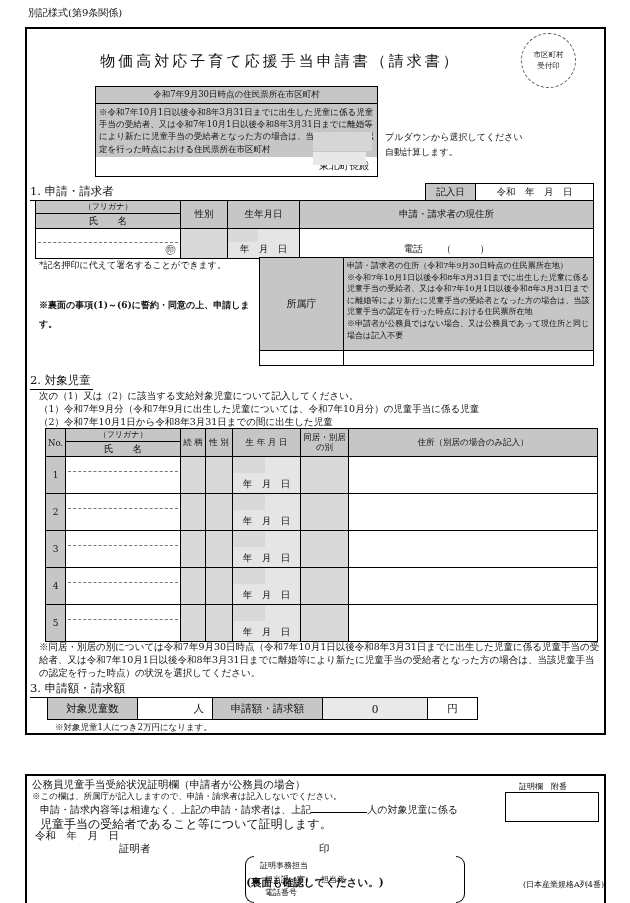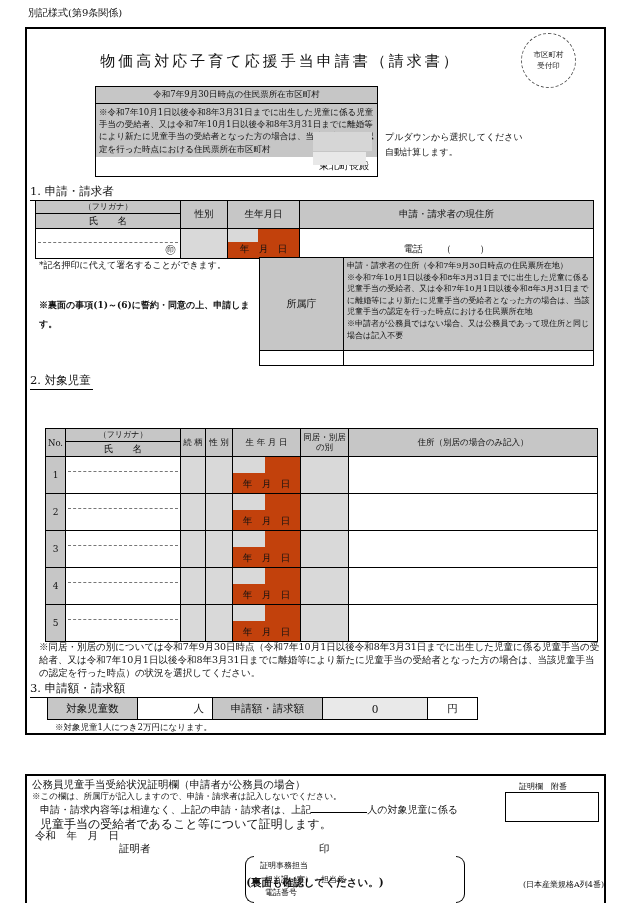--- a/index.html
+++ b/index.html
@@ -43,21 +43,21 @@
   .t1 { position:absolute; left:8px; top:171px; }
   .t1 .c-name { width:145px; } .t1 .c-sex { width:47px; } .t1 .c-birth { width:72px; } .t1 .c-addr { width:294px; }
   .t1 .hrow td { height:25px; font-size:9.5px; }
   .t1 .drow td { height:30px; }
   .split-head .furi { font-size:8px; border-bottom:1px solid #000; text-align:center; padding-bottom:1px; }
   .split-head .nm { font-size:9.5px; text-align:center; padding-top:1px; }
   .name-entry { position:relative; background:#fff; }
   .name-entry .dash { position:absolute; left:2px; right:2px; top:13px; border-top:1px dashed #777; }
   .name-entry .seal { position:absolute; right:4px; bottom:1px; font-size:11px; }
   .cell-pulldown { background:#d9d9d9; }
-  .birth-entry { position:relative; background:#c2410c; }
+  .birth-entry { position:relative; background:#e5e5e5; }
   .birth-entry .era { position:absolute; left:0; top:0; width:30px; height:13px; background:#d9d9d9; }
   .birth-entry .ymd { position:absolute; left:0; right:0; bottom:2px; text-align:center; font-size:9.5px; }
   .addr-entry { position:relative; background:#fff; }
   .addr-entry .phone { position:absolute; left:0; right:0; bottom:2px; text-align:center; font-size:9.5px; }
 
   .sign-note { position:absolute; left:12px; top:230px; font-size:9px; }
   .pledge-note { position:absolute; left:12px; top:267px; font-size:9px; font-weight:bold; width:215px; line-height:19px; }
 
   .agency-table { position:absolute; left:232px; top:228px; }
   .agency-label { width:84px; height:93px; font-size:10px; }
@@ -128,20 +128,28 @@
 
     <div class="legend-swatch-1"></div>
     <div class="legend-swatch-2"></div>
     <div class="legend-text">
       <div>プルダウンから選択してください</div>
       <div>自動計算します。</div>
     </div>
 
     <div class="sec-head sec1-head">1. 申請・請求者</div>
 
+    <table class="entry-table">
+      <tbody>
+          <tr>
+        <td class="hd entry-label">記入日</td>
+        <td class="entry-value">令和　年　月　日</td>
+      </tr>
+    </tbody>
+      </table>
 
     <table class="t1">
       <tbody>
           <tr class="hrow">
         <td class="hd c-name split-head">
           <div class="furi">（フリガナ）</div>
           <div class="nm">氏　　名</div>
         </td>
         <td class="hd c-sex">性別</td>
         <td class="hd c-birth">生年月日</td>
@@ -178,20 +186,25 @@
         </td>
       </tr>
       <tr class="agency-empty">
         <td></td>
         <td></td>
       </tr>
     </tbody>
       </table>
 
     <div class="sec-head sec2-head">2. 対象児童</div>
+    <div class="sec2-intro">
+      <div>次の（1）又は（2）に該当する支給対象児童について記入してください。</div>
+      <div>（1）令和7年9月分（令和7年9月に出生した児童については、令和7年10月分）の児童手当に係る児童</div>
+      <div>（2）令和7年10月1日から令和8年3月31日までの間に出生した児童</div>
+    </div>
 
     <table class="t2">
       <tbody>
           <tr class="hrow">
         <td class="hd c-no">No.</td>
         <td class="hd c-name split-head">
           <div class="furi">（フリガナ）</div>
           <div class="nm">氏　　名</div>
         </td>
         <td class="hd c-rel">続 柄</td>

